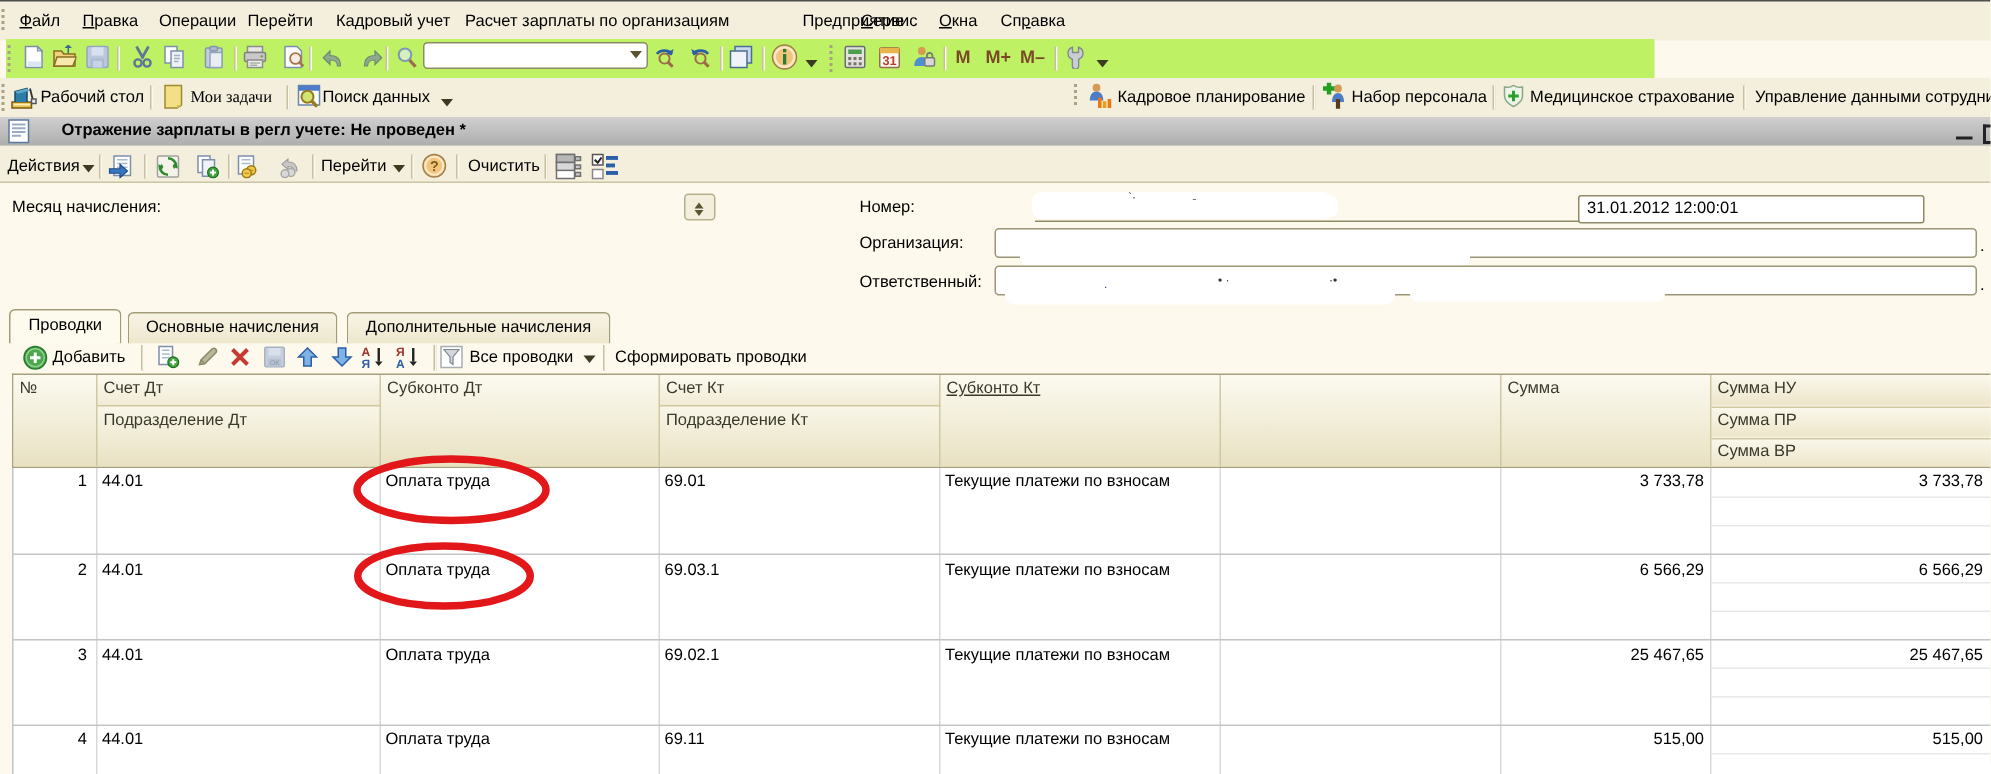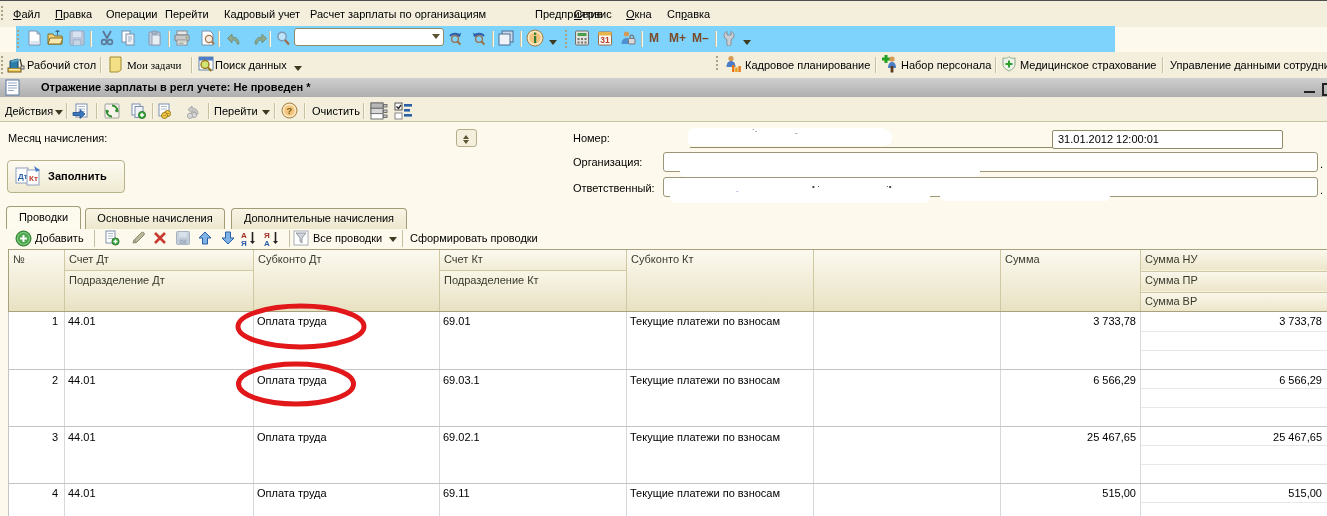--- a/index.html
+++ b/index.html
@@ -8,21 +8,21 @@
 .grip{position:absolute;width:2px;background:repeating-linear-gradient(#A9A284 0 2px,rgba(0,0,0,0) 2px 4px);}
 .vsep{position:absolute;width:1px;background:#C6C0A0;border-right:1px solid #FBF8EC;}
 .lbl{position:absolute;white-space:nowrap;}
 .u{text-decoration:underline;}
 .ico{position:absolute;width:16px;height:16px;}
 svg{display:block}
 
 #menubar{position:absolute;left:0;top:0;width:1327px;height:26px;background:#F3EFDC;border-top:1px solid #4E4E4E;}
 .mi{position:absolute;top:7px;white-space:nowrap;}
 
-#tb1{position:absolute;left:16px;top:26px;width:1099px;height:26px;background:#7dd3fc;}
+#tb1{position:absolute;left:4px;top:26px;width:1099px;height:26px;background:#bef264;}
 #tb2{position:absolute;left:0;top:52px;width:1327px;height:26px;background:#F3EFDC;}
 
 #titlebar{position:absolute;left:0;top:78px;width:1327px;height:19px;
  background:linear-gradient(#CFCFCF,#AEAEAE);border-bottom:1px solid #787878;}
 #titlebar .t{position:absolute;left:41px;top:3px;font-weight:bold;color:#000;}
 
 #actionbar{position:absolute;left:0;top:97px;width:1327px;height:24px;background:#F3EFDC;border-bottom:1px solid #C9C4A2;}
 
 #form{position:absolute;left:0;top:125px;width:1327px;height:81px;}
 .inputbox{position:absolute;background:#fff;border:1px solid #98946F;border-radius:3px;}
@@ -301,30 +301,20 @@
       <rect x="10" y="2" width="8" height="2.6" fill="#2B5FA8"></rect>
       <rect x="10" y="7" width="6" height="2.6" fill="#2B5FA8"></rect>
       <rect x="10" y="12" width="8" height="2.6" fill="#2B5FA8"></rect>
     </svg>
 </div>
 <div id="form">
  <span class="lbl" style="left:8px;top:7px;">Месяц начисления:</span>
  <div class="abs" style="left:456px;top:4px;width:21px;height:18px;border:1px solid #B5AF8C;border-radius:3px;background:#F3EFDC;box-sizing:border-box;">
    <div class="abs" style="left:6px;top:2px;width:0;height:0;border:3.5px solid transparent;border-bottom:4.5px solid #5A5530;"></div>
    <div class="abs" style="left:6px;top:10px;width:0;height:0;border:3.5px solid transparent;border-top:4.5px solid #5A5530;"></div>
- </div>
- <div class="abs" style="left:7px;top:35px;width:118px;height:33px;background:linear-gradient(#FDFBF2,#EFEAD2);border:1px solid #B8B28A;border-radius:4px;box-sizing:border-box;">
-   <svg class="abs" style="left:7px;top:4px;width:26px;height:24px;" viewBox="0 0 26 24">
-        <rect x="1" y="3" width="12" height="15" fill="#FFF" stroke="#8FA0B8"></rect>
-        <text x="3" y="14" font-size="8" font-weight="bold" fill="#2B5FA8" font-family="Liberation Sans">Дт</text>
-        <rect x="12" y="5" width="12" height="15" fill="#FFF" stroke="#8FA0B8"></rect>
-        <text x="14" y="16" font-size="8" font-weight="bold" fill="#C03A2B" font-family="Liberation Sans">Кт</text>
-        <path d="M19 1l6 4-4 2z" fill="#4D7DC8"></path>
-      </svg>
-   <span class="lbl" style="left:40px;top:9px;font-weight:bold;">Заполнить</span>
  </div>
  <span class="lbl" style="left:573px;top:7px;">Номер:</span>
  <span class="lbl" style="left:573px;top:31px;">Организация:</span>
  <span class="lbl" style="left:573px;top:57px;">Ответственный:</span>
  <div class="abs" style="left:690px;top:22px;width:378px;height:1px;background:#8F8B66;"></div>
  <div class="abs" style="left:688px;top:3px;width:200px;height:18px;background:#FFF;border-radius:6px;"></div>
  <div class="abs" style="left:826px;top:5px;width:66px;height:15px;background:#FFF;border-radius:6px;"></div>
  <span class="lbl" style="left:752px;top:2px;color:#445;font-size:8px;">`·</span>
  <span class="lbl" style="left:795px;top:6px;color:#445;font-size:8px;">ˉ</span>
  <span class="lbl" style="left:1078px;top:7px;text-align:center;">от:</span>
@@ -430,21 +420,21 @@
  <div class="hc" style="left:618px;top:0;width:187px;height:61px;"></div>
  <div class="hc" style="left:805px;top:0;width:187px;height:61px;"></div>
  <div class="hc" style="left:992px;top:0;width:140px;height:61px;"></div>
  <div class="hc" style="left:1132px;top:0;width:187px;height:61px;"></div>
  <div class="lbl" style="left:4px;top:3px;color:#3A3A2C;">№</div>
  <div class="lbl" style="left:60px;top:3px;color:#3A3A2C;">Счет Дт</div>
  <div class="lbl" style="left:60px;top:24px;color:#3A3A2C;">Подразделение Дт</div>
  <div class="lbl" style="left:249px;top:3px;color:#3A3A2C;">Субконто Дт</div>
  <div class="lbl" style="left:435px;top:3px;color:#3A3A2C;">Счет Кт</div>
  <div class="lbl" style="left:435px;top:24px;color:#3A3A2C;">Подразделение Кт</div>
- <div class="lbl" style="left:622px;top:3px;color:#3A3A2C;">Субконто Кт</div>
+ <div class="lbl" style="left:622px;top:3px;color:#3A3A2C;text-decoration:underline;">Субконто Кт</div>
  <div class="lbl" style="left:996px;top:3px;color:#3A3A2C;">Сумма</div>
  <div class="lbl" style="left:1136px;top:3px;color:#3A3A2C;">Сумма НУ</div>
  <div class="lbl" style="left:1136px;top:24px;color:#3A3A2C;">Сумма ПР</div>
  <div class="lbl" style="left:1136px;top:45px;color:#3A3A2C;">Сумма ВР</div>
  <div class="hline" style="left:56px;width:189px;top:20px;"></div>
  <div class="hline" style="left:431px;width:187px;top:20px;"></div>
  <div class="hline" style="left:1132px;width:187px;top:21px;"></div>
  <div class="hline" style="left:1132px;width:187px;top:42px;"></div>
 </div>
     <div id="tbody">

